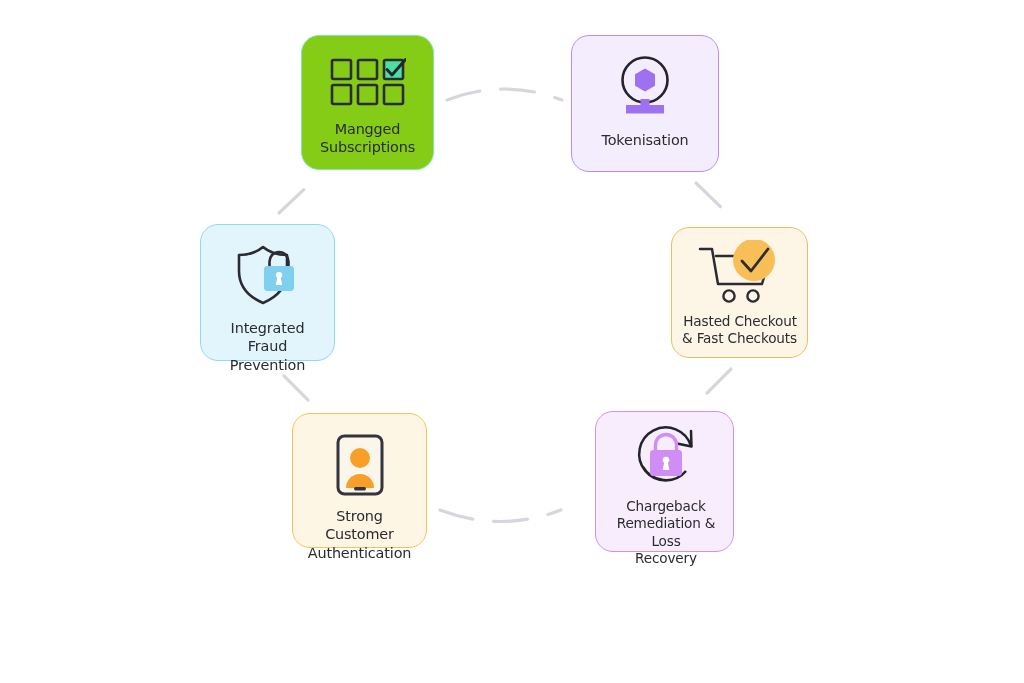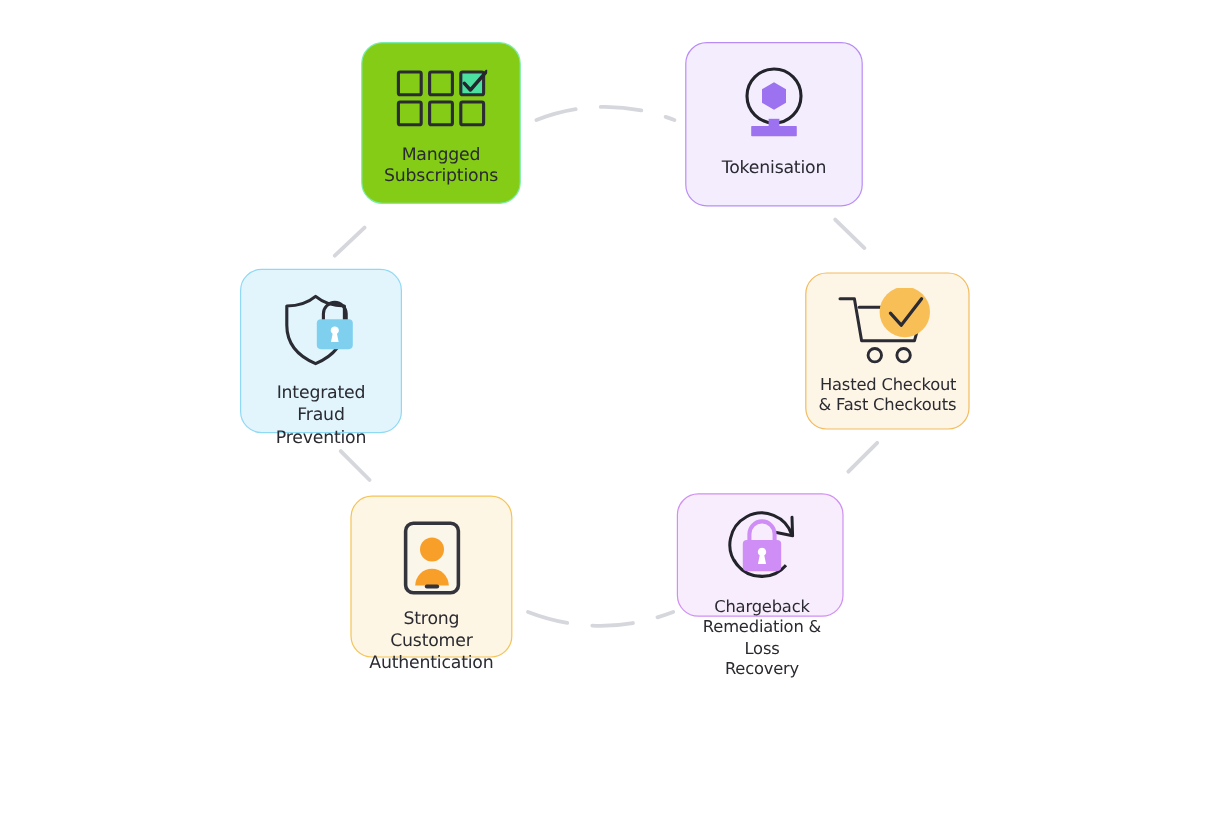--- a/index.html
+++ b/index.html
@@ -63,21 +63,21 @@
     line-height: 1.28;
     letter-spacing: -0.15px;
     font-family: "DejaVu Sans", "Liberation Sans", sans-serif;
     white-space: pre-line;
   }
 
   
   #node-0 { left: 301px; top: 35px;  width: 133px; height: 135px; }
   #node-1 { left: 571px; top: 35px;  width: 148px; height: 137px; }
   #node-2 { left: 671px; top: 227px; width: 137px; height: 131px; }
-  #node-3 { left: 564px; top: 411px; width: 139px; height: 103px; padding-left: 11px; }
+  #node-3 { left: 595px; top: 411px; width: 139px; height: 141px; padding-left: 11px; }
   #node-4 { left: 292px; top: 413px; width: 135px; height: 135px; }
   #node-5 { left: 200px; top: 224px; width: 135px; height: 137px; }
 
   #node-2 .node-label,
   #node-3 .node-label { font-size: 13.6px; }
   #node-2 .node-icon { margin-top: -2px; }
   #node-3 .node-icon { margin-top: -3px; }
   #node-0 .node-icon { margin-top: 8px; }
   #node-0 .node-label { margin-top: 14px; }
   #node-1 .node-icon { margin-top: 4px; }

